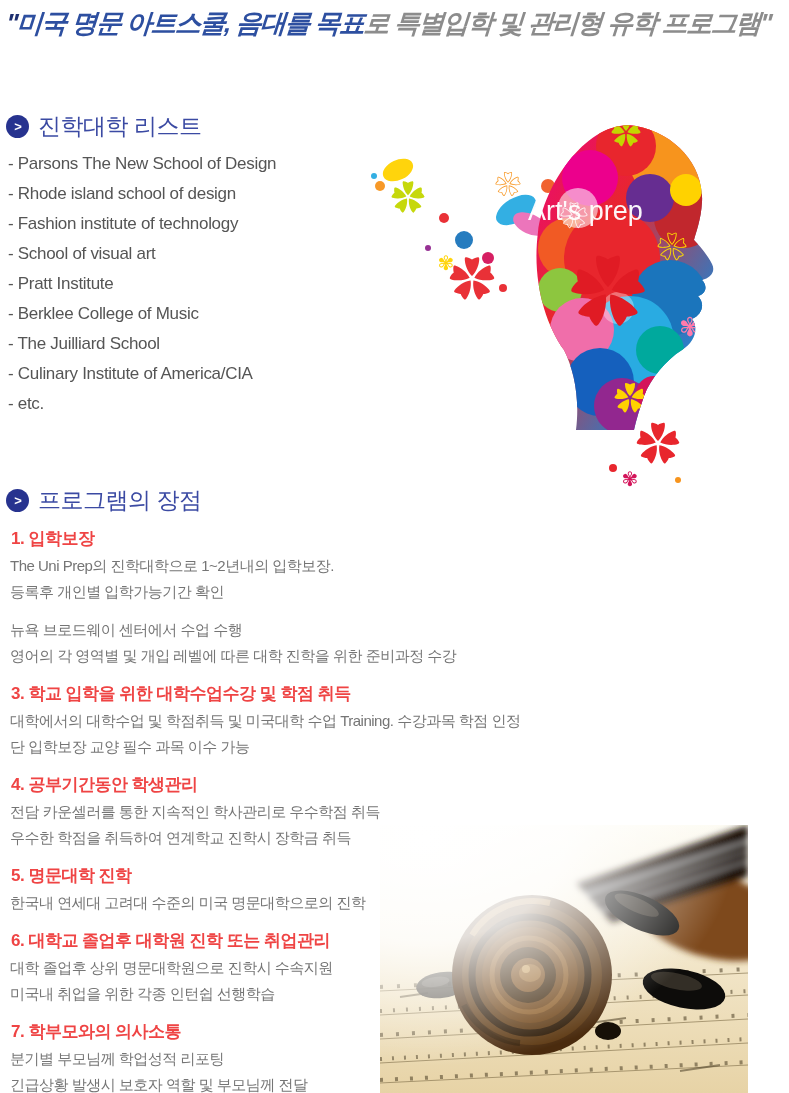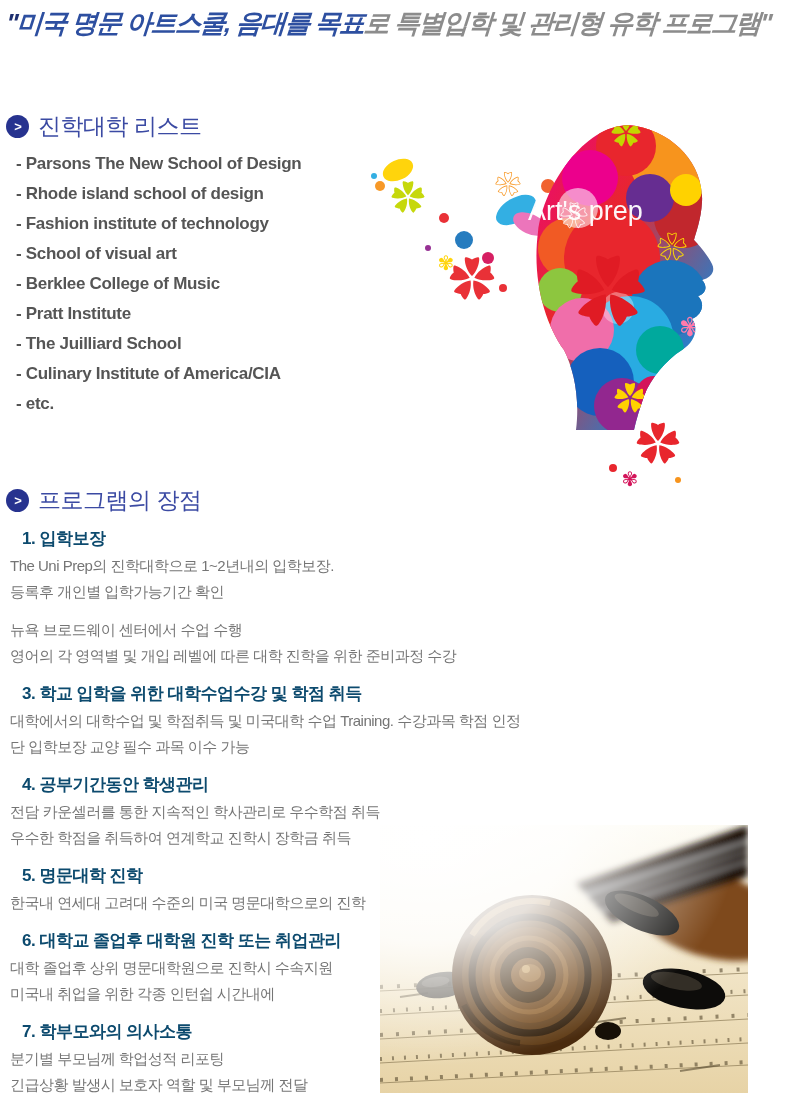--- a/index.html
+++ b/index.html
@@ -17,29 +17,29 @@
   
   .sec-head{position:absolute;display:flex;align-items:center;gap:9px;}
   .sec-head.first{left:6px;top:111px;}
   .sec-head.second{left:6px;top:485px;}
   .sec-icon{width:23px;height:23px;border-radius:50%;background:#27338f;color:#fff;
             display:flex;align-items:center;justify-content:center;
             font-size:13px;font-weight:900;line-height:1;padding-left:1px;box-sizing:border-box;}
   .sec-label{font-size:23px;color:#3b4aa3;letter-spacing:-0.5px;}
 
   
-  .uni-list{position:absolute;left:16px;top:149px;margin:0;padding:0;list-style:none;
-            font-size:17px;color:#555;letter-spacing:-0.3px;font-weight:bold;}
+  .uni-list{position:absolute;left:8px;top:149px;margin:0;padding:0;list-style:none;
+            font-size:17px;color:#555;letter-spacing:-0.3px;}
   .uni-list li{line-height:30px;}
 
   
   .advantages{position:absolute;left:6px;top:528px;width:565px;}
   .adv-item{margin:0 0 16px 0;}
-  .adv-title{font-size:17px;font-weight:bold;color:#0c4a6e;letter-spacing:-0.5px;
-             margin:0 0 5px 16px;line-height:22px;}
+  .adv-title{font-size:17px;font-weight:bold;color:#ef4444;letter-spacing:-0.5px;
+             margin:0 0 5px 5px;line-height:22px;}
   .adv-line{font-size:15px;color:#757575;letter-spacing:-0.5px;line-height:22px;margin:4px;}
 
   
   .art-figure{position:absolute;left:368px;top:98px;width:420px;height:395px;}
   .violin-figure{position:absolute;left:380px;top:825px;width:368px;height:268px;}
   svg{display:block;}
 </style>
 </head>
 <body>
 
@@ -52,22 +52,22 @@
   <div class="sec-head first">
     <span class="sec-icon">&gt;</span>
     <span class="sec-label">진학대학 리스트</span>
   </div>
 
   <ul class="uni-list">
     <li>- Parsons The New School of Design</li>
     <li>- Rhode island school of design</li>
     <li>- Fashion institute of technology</li>
     <li>- School of visual art</li>
+    <li>- Pratt Institute</li>
     <li>- Berklee College of Music</li>
-    <li>- Pratt Institute</li>
     <li>- The Juilliard School</li>
     <li>- Culinary Institute of America/CIA</li>
     <li>- etc.</li>
   </ul>
 
   <div class="art-figure">
     <svg viewBox="0 0 420 395" width="420" height="395" aria-hidden="true">
       <defs>
         <clipPath id="headClip">
           <path d="M268,28 C310,36 336,70 334,104 C333,122 328,134 326,142
@@ -169,21 +169,21 @@
       <p class="adv-line">전담 카운셀러를 통한 지속적인 학사관리로 우수학점 취득</p>
       <p class="adv-line">우수한 학점을 취득하여 연계학교 진학시 장학금 취득</p>
     </div>
     <div class="adv-item">
       <p class="adv-title">5. 명문대학 진학</p>
       <p class="adv-line">한국내 연세대 고려대 수준의 미국 명문대학으로의 진학</p>
     </div>
     <div class="adv-item">
       <p class="adv-title">6. 대학교 졸업후 대학원 진학 또는 취업관리</p>
       <p class="adv-line">대학 졸업후 상위 명문대학원으로 진학시 수속지원</p>
-      <p class="adv-line">미국내 취업을 위한 각종 인턴쉽 시간내에</p>
+      <p class="adv-line">미국내 취업을 위한 각종 인턴쉽 선행학습</p>
     </div>
     <div class="adv-item">
       <p class="adv-title">7. 학부모와의 의사소통</p>
       <p class="adv-line">분기별 부모님께 학업성적 리포팅</p>
       <p class="adv-line">긴급상황 발생시 보호자 역할 및 부모님께 전달</p>
     </div>
   </div>
 
   <div class="violin-figure">
     <svg viewBox="0 0 368 268" width="368" height="268" aria-hidden="true">

